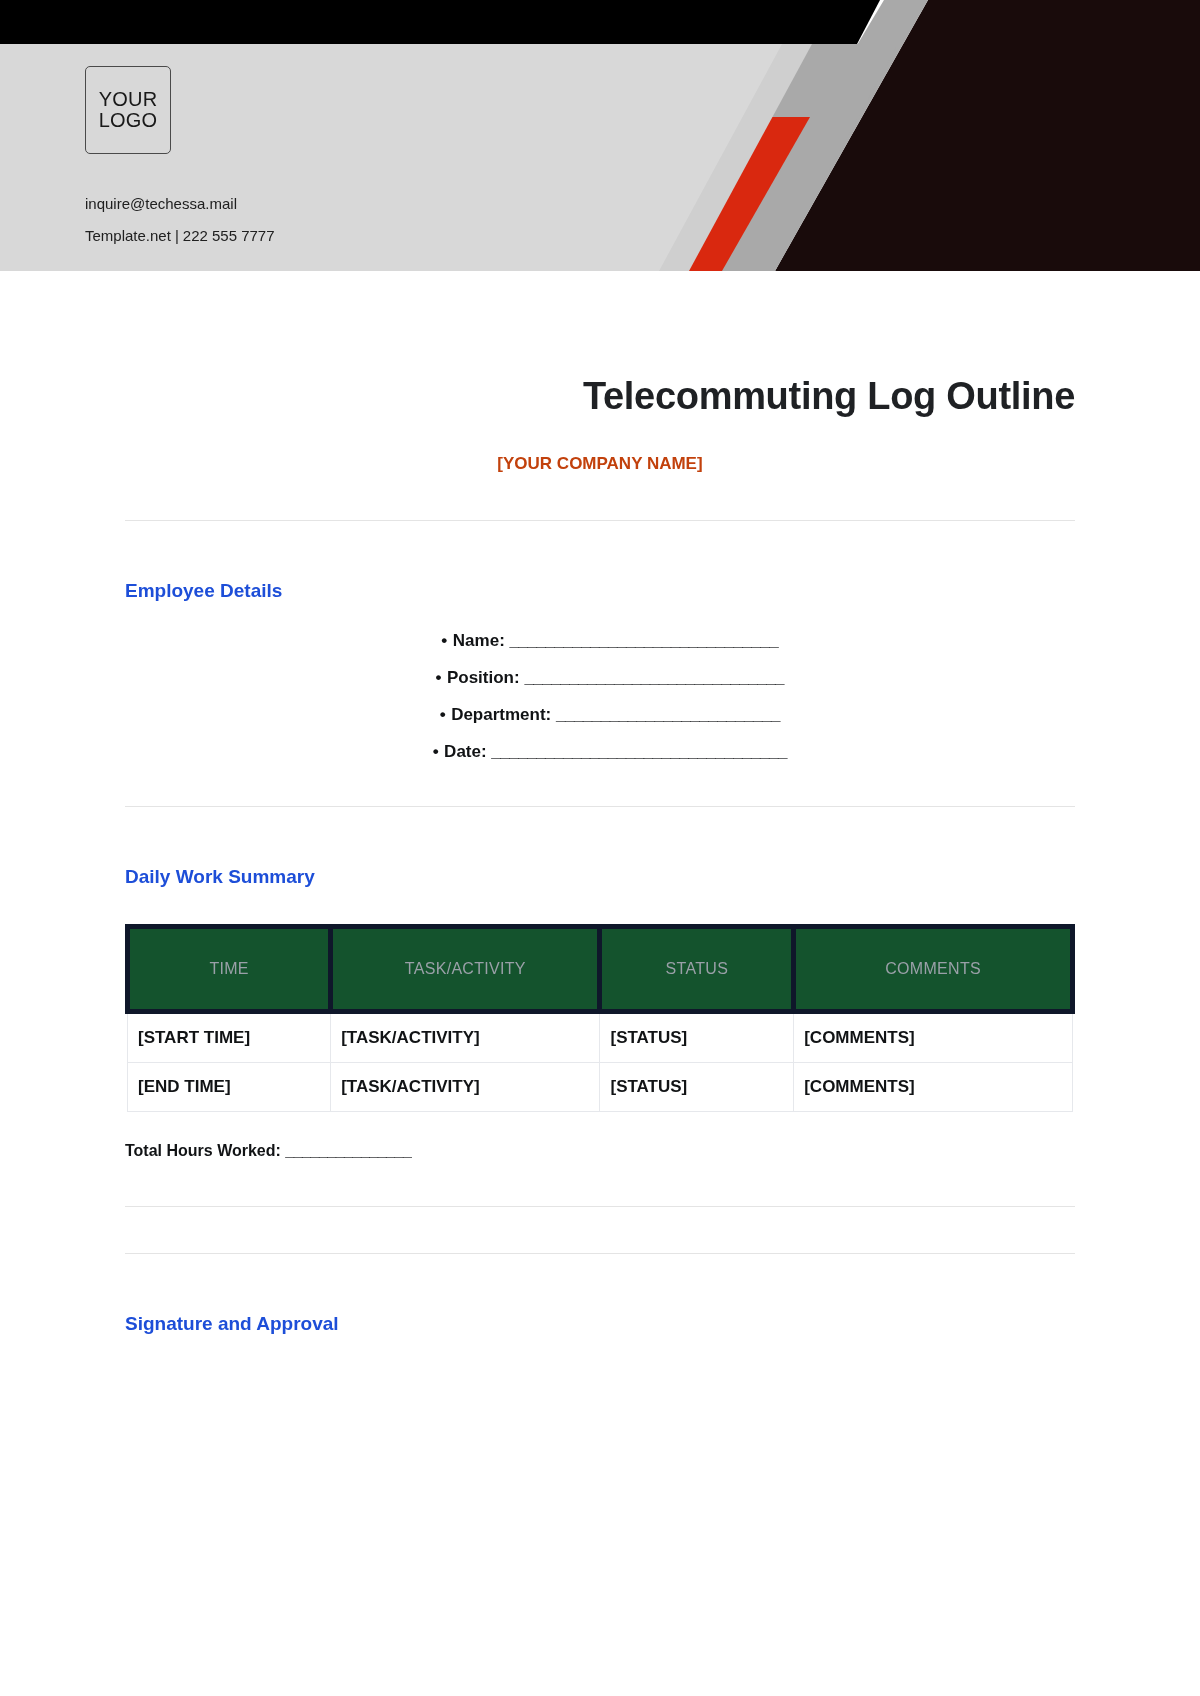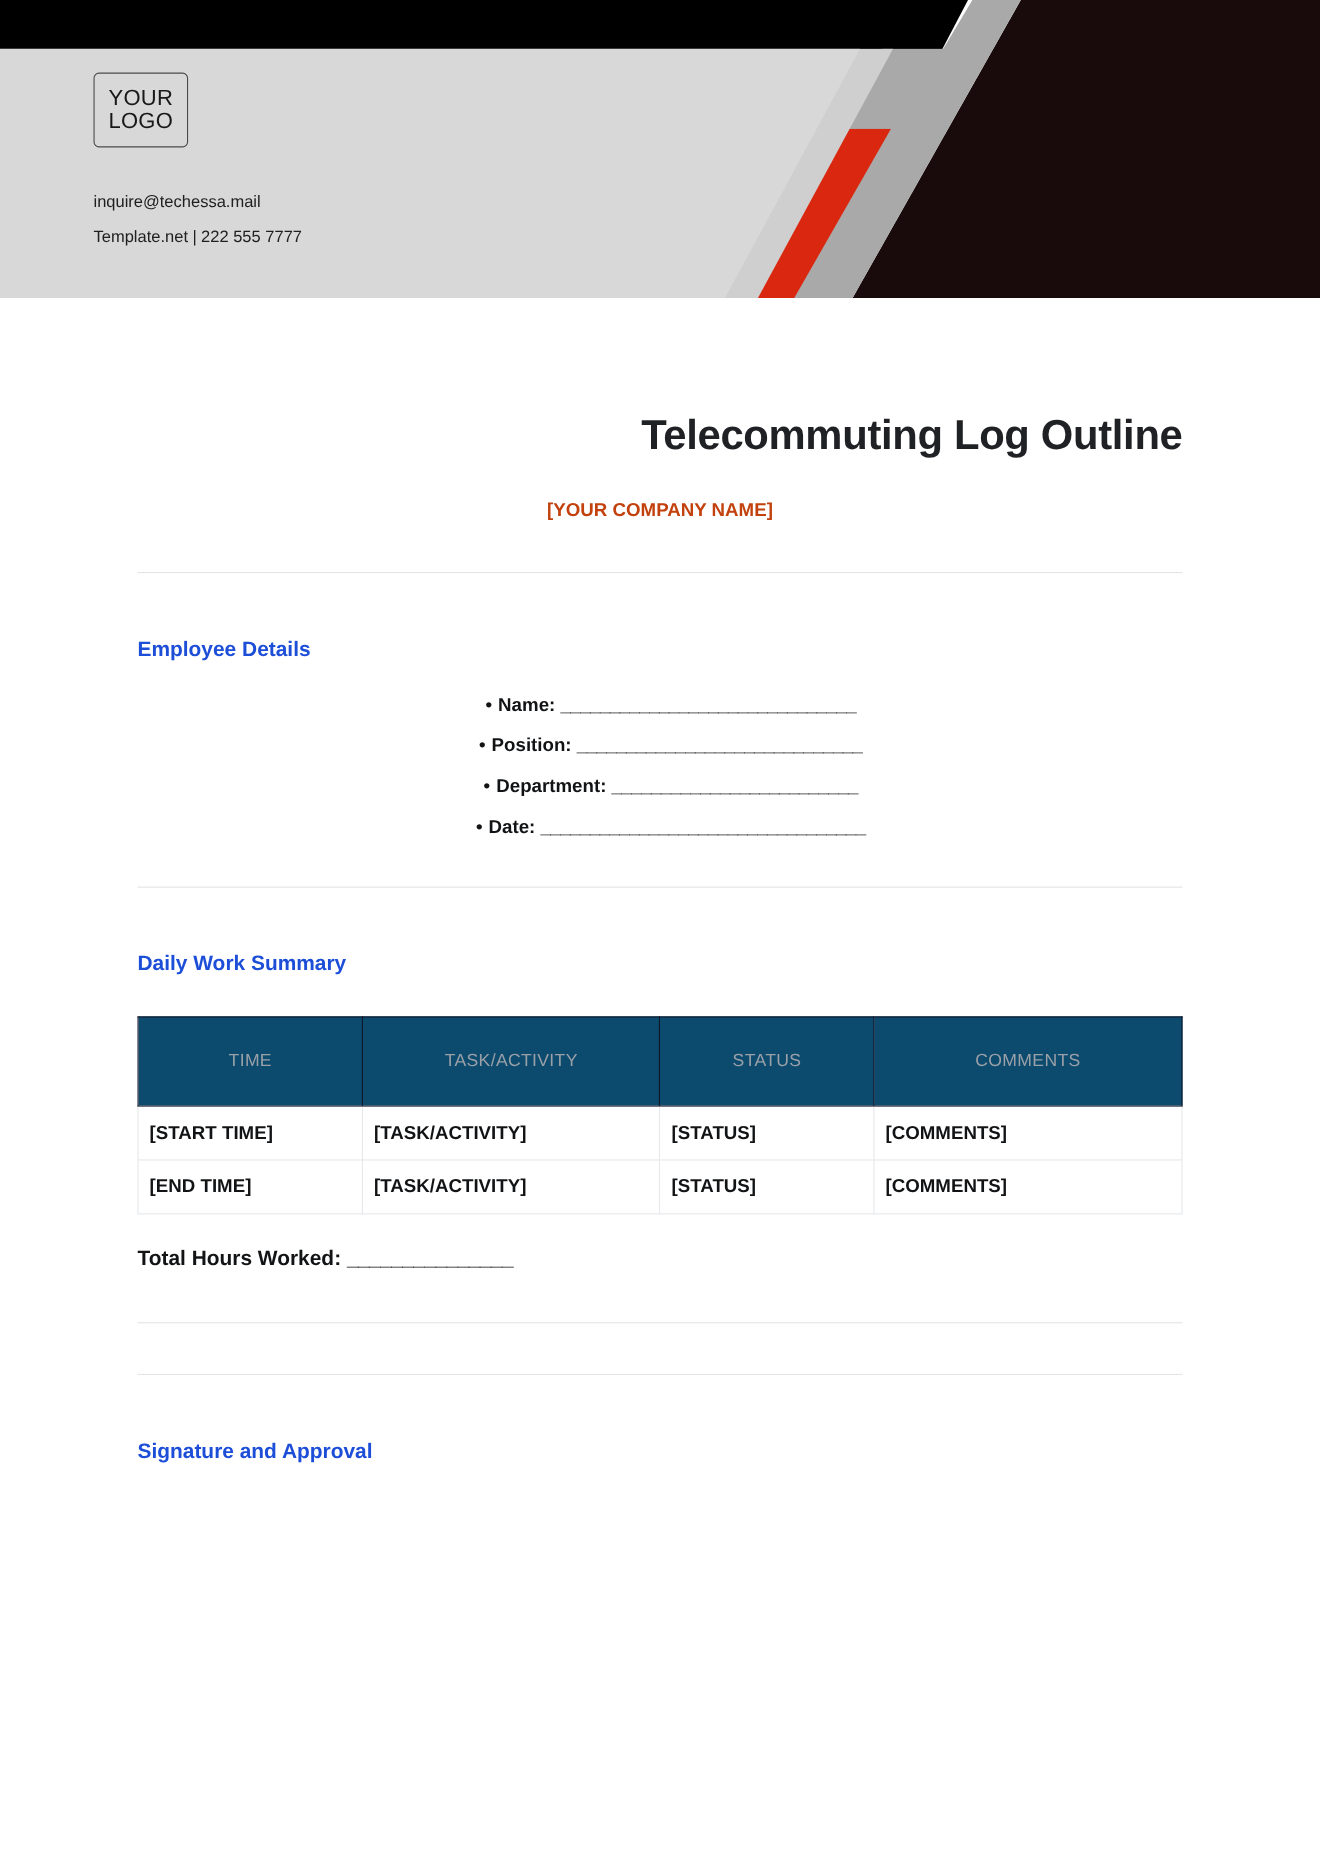--- a/index.html
+++ b/index.html
@@ -62,21 +62,21 @@
     width:1200px; height:227px;
     background:#d8d8d8;
     clip-path: polygon(0 0, 782px 0, 659px 227px, 0 227px);
   }
   .hdr-inner {
     position:absolute;
     left:85px; top:66px;
     z-index:5;
   }
   .logo-box {
-    width:86px; height:68px;
+    width:86px; height:88px;
     border:1px solid #4a4a4a;
     border-radius:5px;
     background:transparent;
     display:flex;
     flex-direction:column;
     align-items:center;
     justify-content:center;
     line-height:1.06;
   }
   .logo-box span {
@@ -155,39 +155,39 @@
     width:100%;
     border-collapse:collapse;
     margin-top:36px;
     table-layout:fixed;
   }
   table.summary col.c1 { width:21.5%; }
   table.summary col.c2 { width:28.5%; }
   table.summary col.c3 { width:20.5%; }
   table.summary col.c4 { width:29.5%; }
   table.summary th {
-    background:#0c4a6e;
-    border:1px solid #0f172a;
+    background:#14532d;
+    border:5px solid #0f172a;
     color:#9aa0a8;
     font-size:16px;
     font-weight:normal;
     text-align:center;
     padding:31px 6px;
     letter-spacing:0.3px;
   }
   table.summary td {
     border:1px solid #e6e8ec;
     font-size:17px;
     font-weight:bold;
     color:#111315;
     padding:14px 10px;
     text-align:left;
   }
   .total-line {
-    font-size:19px;
+    font-size:16px;
     font-weight:bold;
     color:#111315;
     margin:30px 0 0 0;
     white-space:nowrap;
   }
 </style>
 </head>
 <body>
 
 <div class="header">

